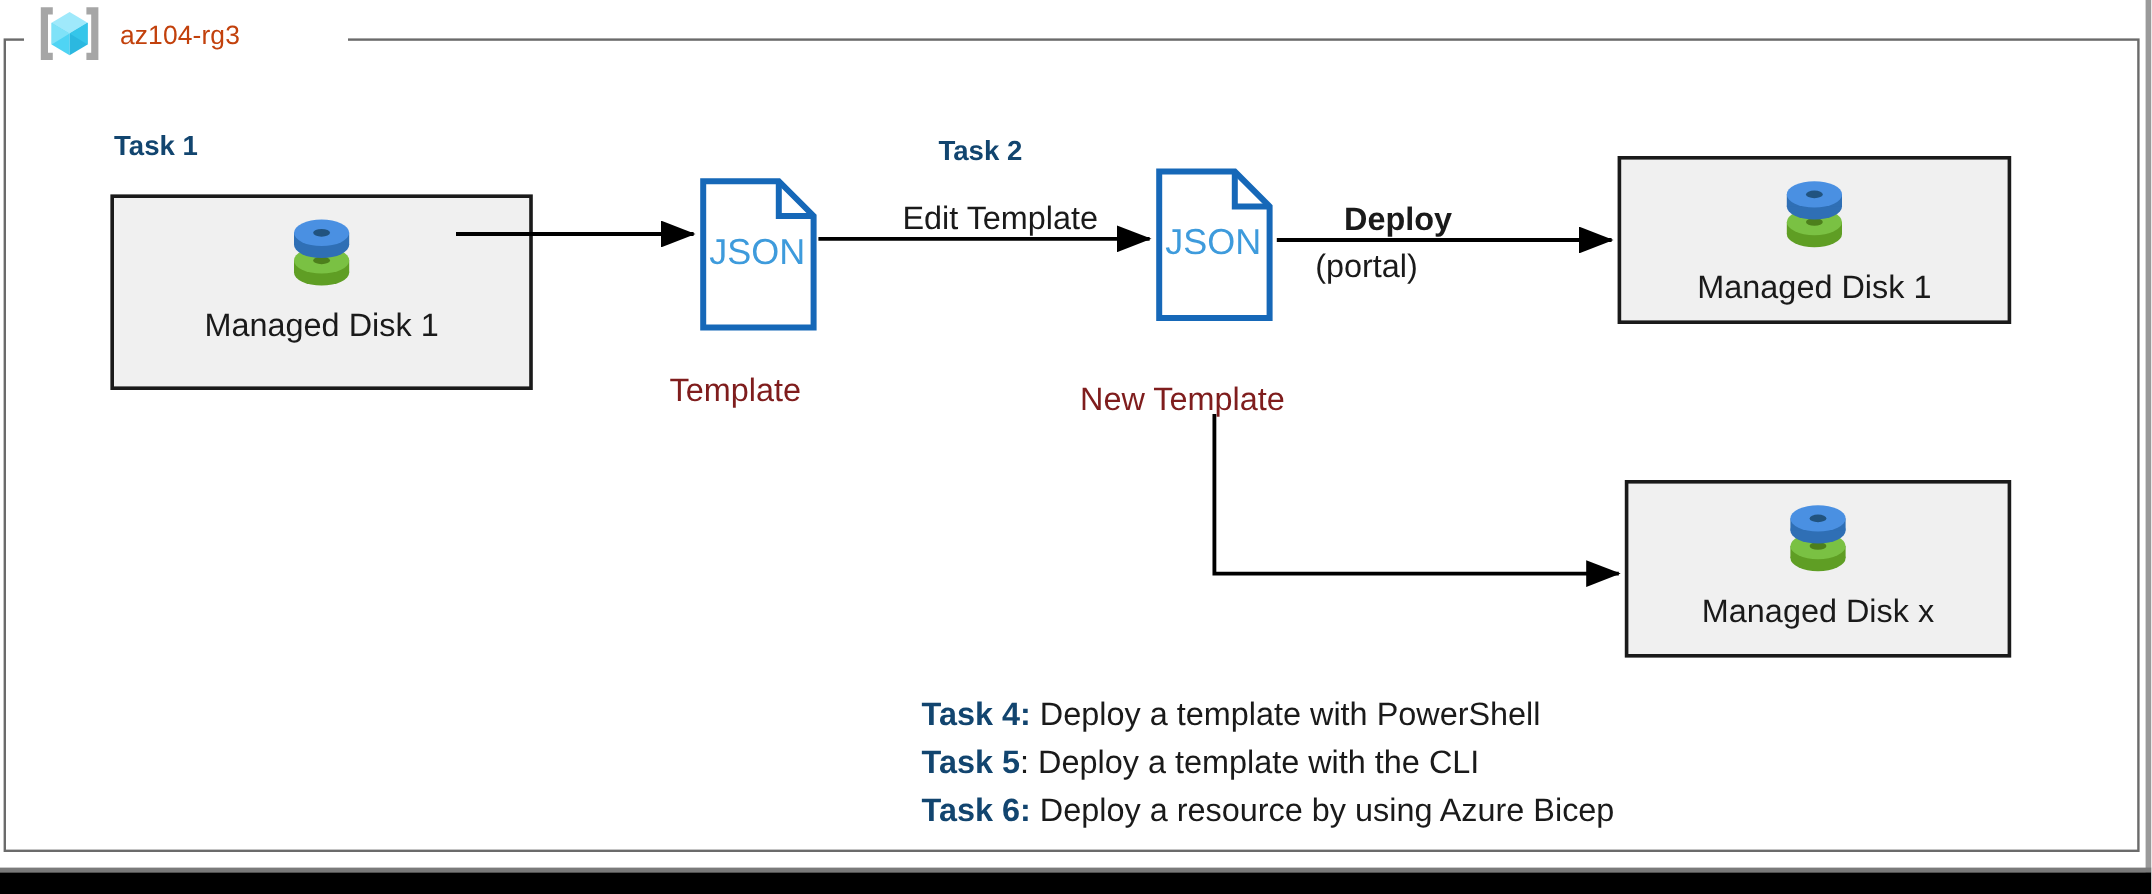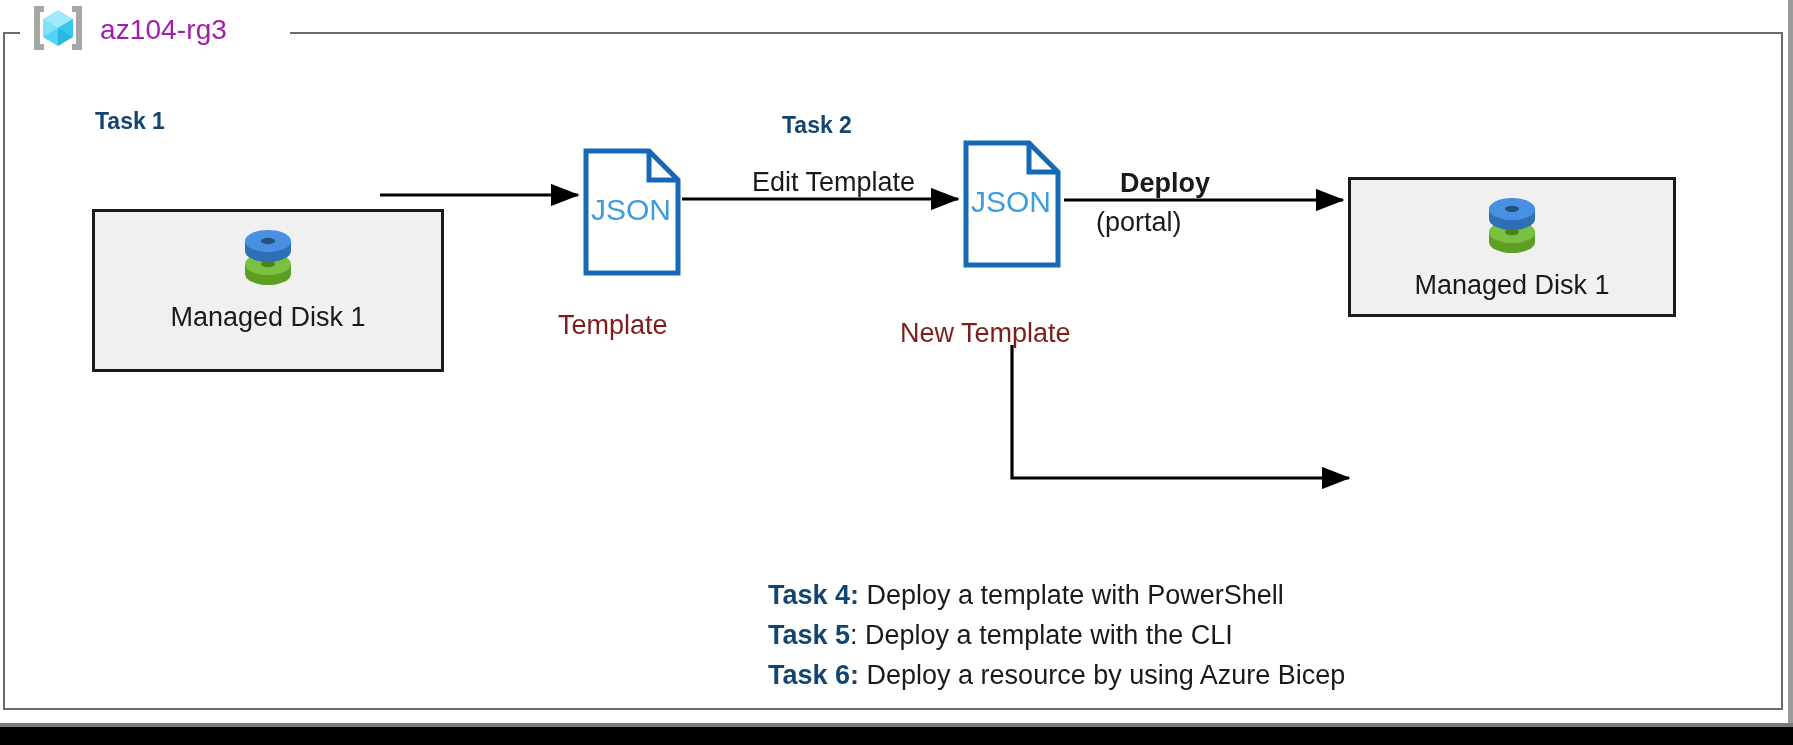--- a/index.html
+++ b/index.html
@@ -43,22 +43,22 @@
   #rg-title-wrap {
     position: absolute;
     left: 30px;
     top: 2px;
     display: flex;
     align-items: center;
     gap: 14px;
     height: 56px;
   }
   #rg-title-text {
-    font-size: 28px;
-    color: #a21caf;
+    font-size: 22px;
+    color: #c2410c;
     letter-spacing: .1px;
     white-space: nowrap;
   }
 
   
   #bottom-bar {
     position: absolute;
     left: 0;
     bottom: 0;
     width: 1793px;
@@ -97,21 +97,20 @@
   
   .res-box {
     position: absolute;
     background: #f0f0f0;
     border: 3px solid #1a1a1a;
     box-sizing: border-box;
     display: flex;
     flex-direction: column;
     align-items: center;
     justify-content: flex-start;
-    margin-top: 47px;
   }
   .res-box .disk-icon { margin-top: 14px; }
   .res-label {
     font-size: 27px;
     color: #1a1a1a;
     white-space: nowrap;
     margin-top: 6px;
   }
   #disk1-box   { left: 92px;  top: 162px; width: 352px; height: 163px; }
   #disk1b-box  { left: 1348px; top: 130px; width: 328px; height: 140px; }
@@ -254,20 +253,35 @@
         <ellipse cx="31" cy="38" rx="7" ry="3.2" fill="#4d7f1c"></ellipse>
         <ellipse cx="31" cy="25" rx="23" ry="11" fill="#2f6fb5"></ellipse>
         <rect x="8" y="15" width="46" height="10" fill="#2f6fb5"></rect>
         <ellipse cx="31" cy="15" rx="23" ry="11" fill="#4a90e2"></ellipse>
         <ellipse cx="31" cy="15" rx="7" ry="3.2" fill="#21537f"></ellipse>
       </svg>
     </span>
     <span class="res-label">Managed Disk 1</span>
   </div>
 
+  <div id="diskx-box" class="res-box">
+    <span class="disk-icon">
+      <svg width="62" height="66" viewBox="0 0 62 66" aria-hidden="true">
+        <ellipse cx="31" cy="48" rx="23" ry="11" fill="#5f9e24"></ellipse>
+        <rect x="8" y="38" width="46" height="10" fill="#5f9e24"></rect>
+        <ellipse cx="31" cy="38" rx="23" ry="11" fill="#7ac143"></ellipse>
+        <ellipse cx="31" cy="38" rx="7" ry="3.2" fill="#4d7f1c"></ellipse>
+        <ellipse cx="31" cy="25" rx="23" ry="11" fill="#2f6fb5"></ellipse>
+        <rect x="8" y="15" width="46" height="10" fill="#2f6fb5"></rect>
+        <ellipse cx="31" cy="15" rx="23" ry="11" fill="#4a90e2"></ellipse>
+        <ellipse cx="31" cy="15" rx="7" ry="3.2" fill="#21537f"></ellipse>
+      </svg>
+    </span>
+    <span class="res-label">Managed Disk x</span>
+  </div>
 
   <svg id="connectors">
     <defs>
       <marker id="arrowhead" markerWidth="9" markerHeight="7" refX="8.5" refY="3.5" orient="auto" markerUnits="strokeWidth">
         <polygon points="0 0, 9 3.5, 0 7" fill="#000000"></polygon>
       </marker>
     </defs>
 
     <line x1="380" y1="195" x2="578" y2="195" stroke="#000000" stroke-width="3.2" marker-end="url(#arrowhead)"></line>
 

